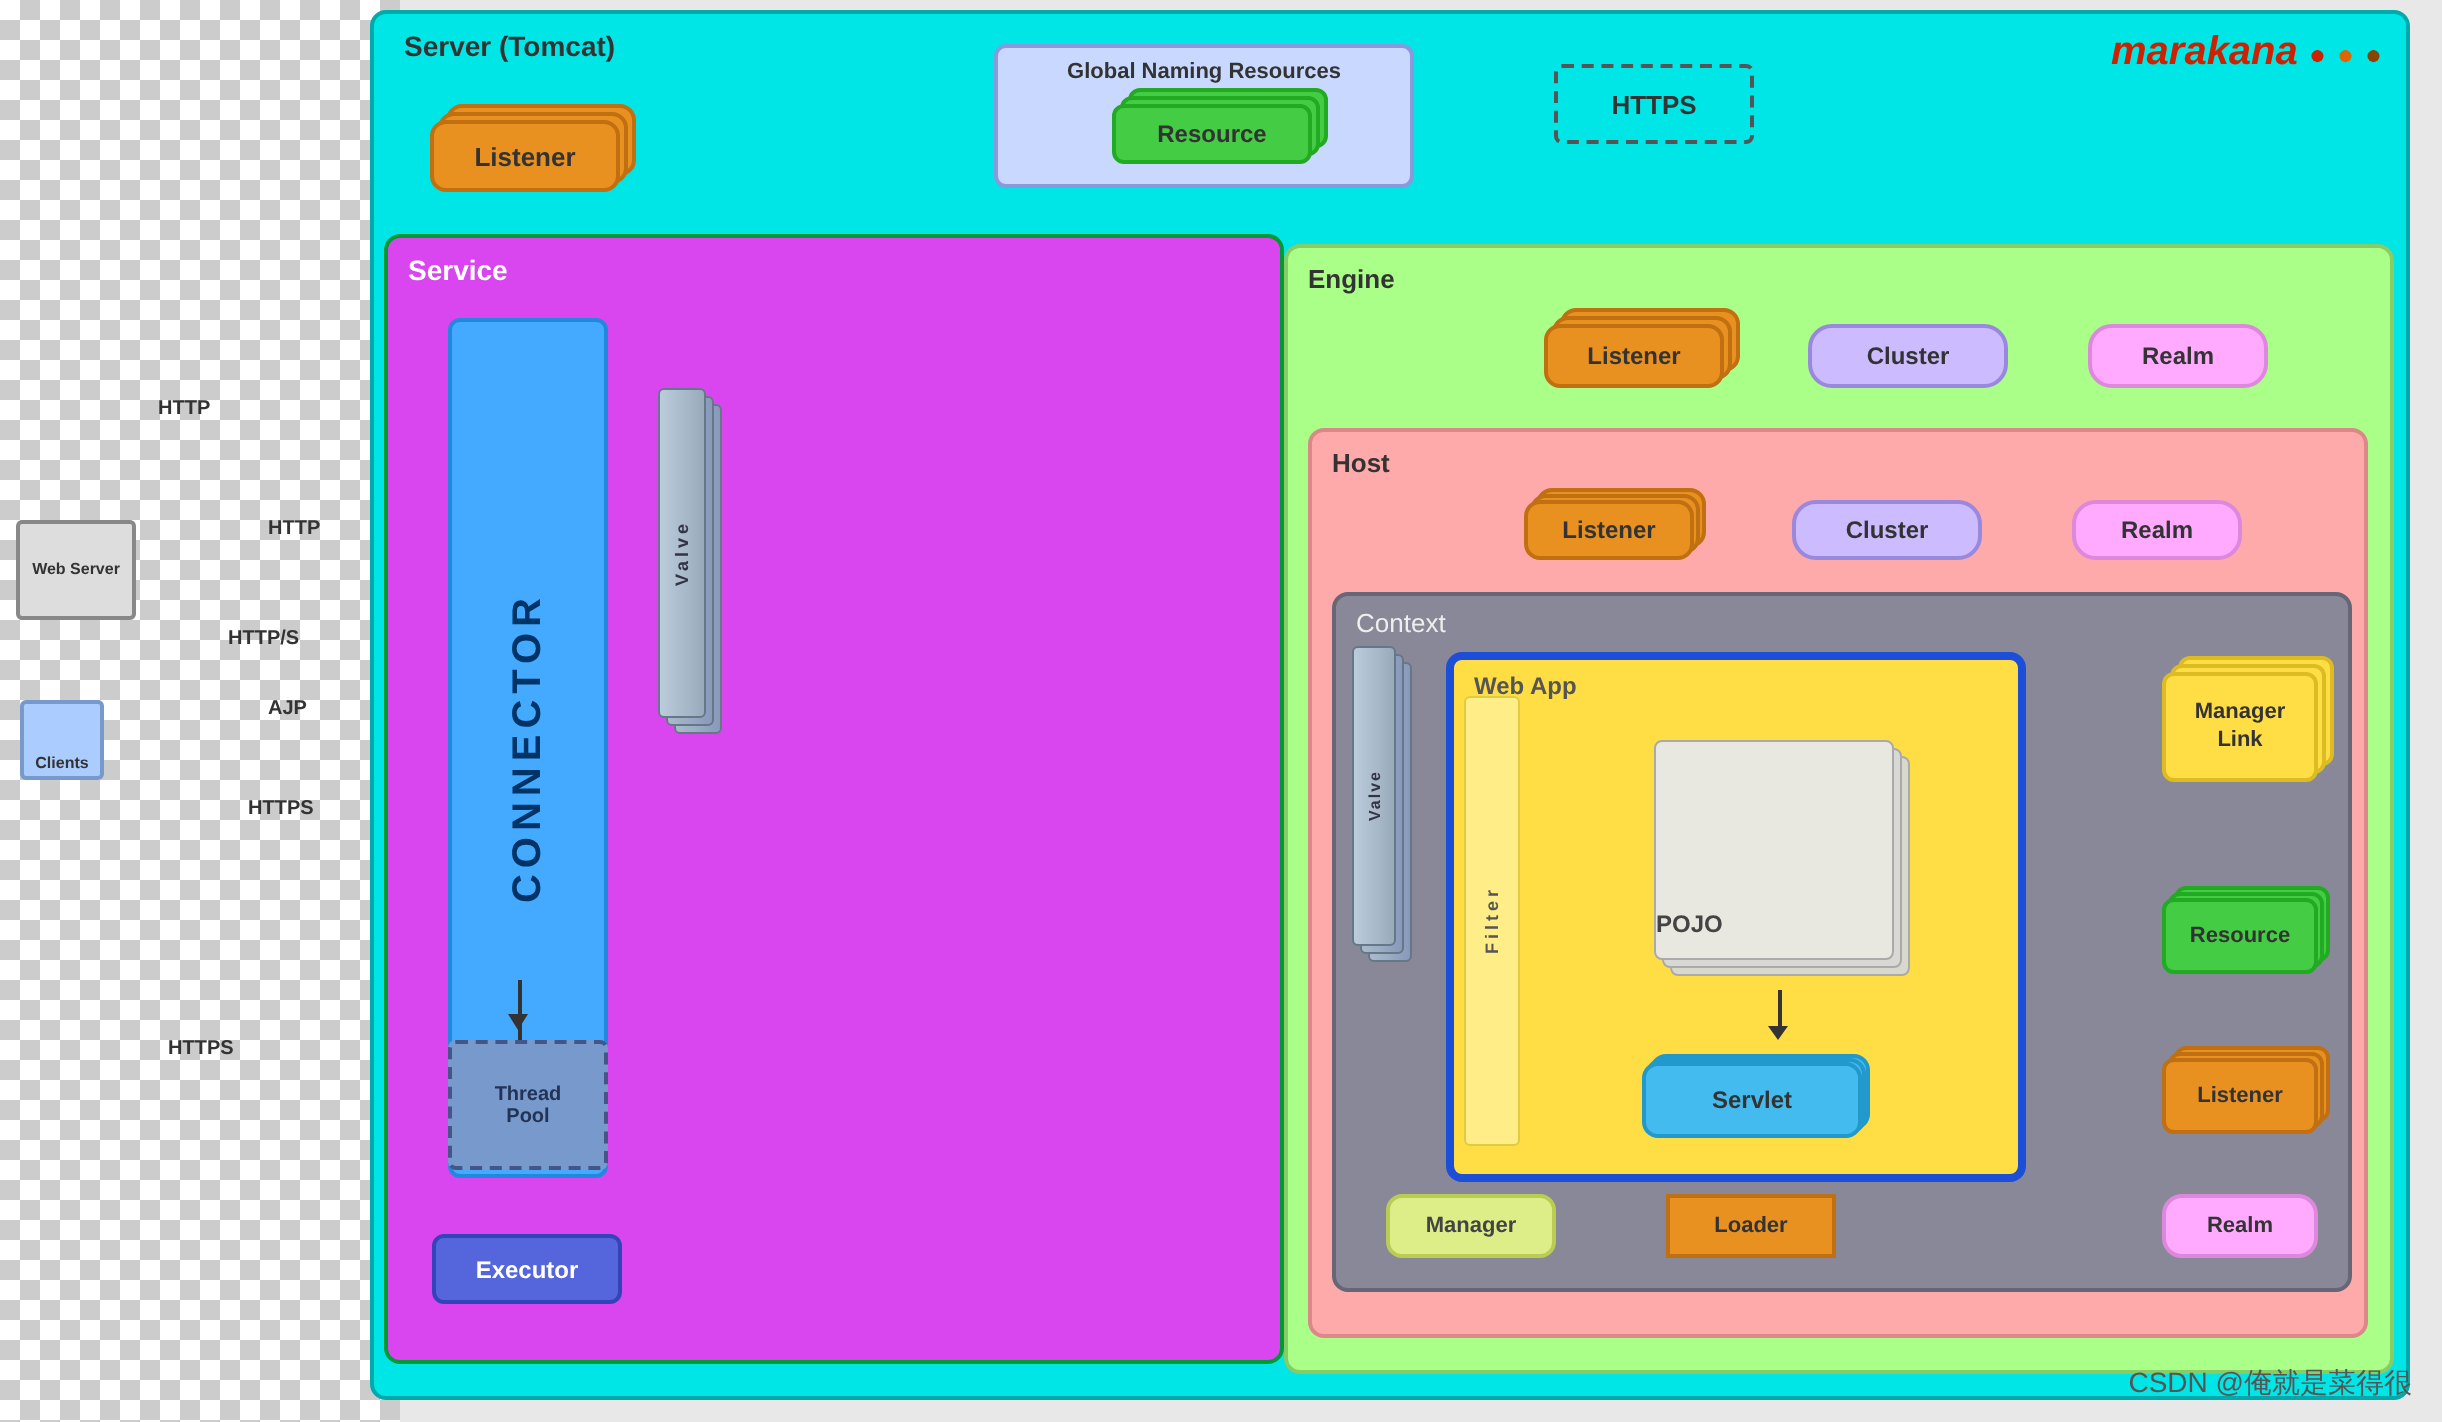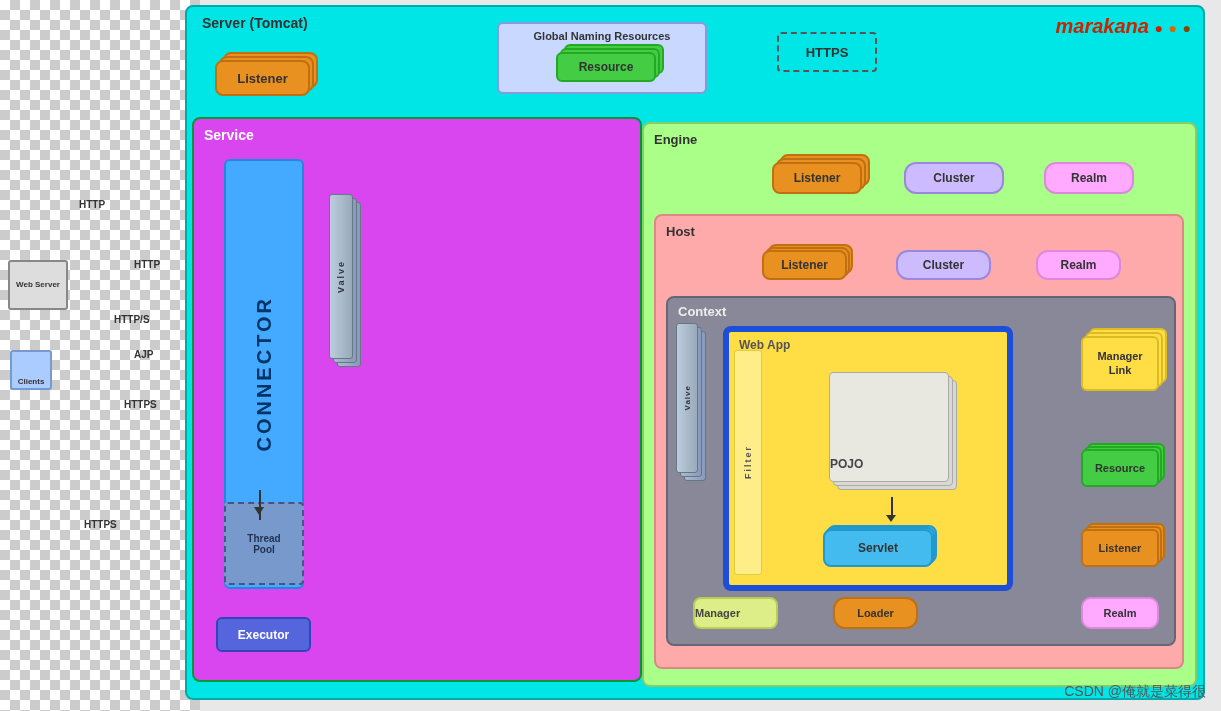--- a/index.html
+++ b/index.html
@@ -95,21 +95,21 @@
       <div style="position:absolute; top:140px; left:-60px; font-size:10px; font-weight:bold; color:#333;">HTTP</div>
       <div style="position:absolute; top:195px; left:-80px; font-size:10px; font-weight:bold; color:#333;">HTTP/S</div>
       <div style="position:absolute; top:230px; left:-60px; font-size:10px; font-weight:bold; color:#333;">AJP</div>
       <div style="position:absolute; top:280px; left:-70px; font-size:10px; font-weight:bold; color:#333;">HTTPS</div>
       <div style="position:absolute; top:400px; left:-110px; font-size:10px; font-weight:bold; color:#333;">HTTPS</div>
 
       <div style="position:absolute; top:40px; left:30px; width:80px; height:430px; background:#44aaff; border:2px solid #2288dd; border-radius:6px; display:flex; align-items:center; justify-content:center;">
         <span style="writing-mode:vertical-rl; transform:rotate(180deg); font-size:20px; font-weight:bold; color:#003366; letter-spacing:3px;">CONNECTOR</span>
       </div>
 
-      <div style="position:absolute; bottom:95px; left:30px; width:80px; height:83px; background:#7799cc; border:2px dashed #445588; border-radius:4px; display:flex; align-items:center; justify-content:center; text-align:center; font-size:10px; font-weight:bold; color:#223355;">
+      <div style="position:absolute; bottom:95px; left:30px; width:80px; height:65px; background:#7799cc; border:2px dashed #445588; border-radius:4px; display:flex; align-items:center; justify-content:center; text-align:center; font-size:10px; font-weight:bold; color:#223355;">
         <span>Thread<br>Pool</span>
       </div>
 
       <div style="position:absolute; bottom:160px; left:65px; width:2px; height:30px; background:#333;"></div>
       <div style="position:absolute; bottom:165px; left:60px; width:0; height:0; border-left:5px solid transparent; border-right:5px solid transparent; border-top:8px solid #333;"></div>
 
       <div style="position:absolute; bottom:28px; left:22px; width:95px; height:35px; background:#5566dd; border:2px solid #3344bb; border-radius:6px; display:flex; align-items:center; justify-content:center;">
         <span style="font-size:12px; font-weight:bold; color:white;">Executor</span>
       </div>
 
@@ -159,31 +159,31 @@
 
         <div style="position:absolute; top:34px; left:240px; width:95px; height:30px; background:#ccbbff; border:2px solid #9988dd; border-radius:12px; display:flex; align-items:center; justify-content:center;">
           <span style="font-size:12px; font-weight:bold; color:#333;">Cluster</span>
         </div>
 
         <div style="position:absolute; top:34px; left:380px; width:85px; height:30px; background:#ffaaff; border:2px solid #dd88dd; border-radius:12px; display:flex; align-items:center; justify-content:center;">
           <span style="font-size:12px; font-weight:bold; color:#333;">Realm</span>
         </div>
 
         <div style="position:absolute; top:80px; left:10px; width:510px; height:350px; background:#888899; border:2px solid #666677; border-radius:8px;">
-          <div style="position:absolute; top:6px; left:10px; font-size:13px; font-weight:bold; color:#eee;">Context</div>
+          <div style="position:absolute; top:6px; left:10px; font-size:13px; font-weight:normal; color:#eee;">Context</div>
 
           <div style="position:absolute; top:25px; left:8px; width:35px; height:165px;">
             <div style="position:absolute; left:8px; top:8px; width:22px; height:150px; background:linear-gradient(to right,#aabbcc,#8899bb); border:1.5px solid #667788; border-radius:3px; z-index:1;"></div>
             <div style="position:absolute; left:4px; top:4px; width:22px; height:150px; background:linear-gradient(to right,#aabbcc,#8899bb); border:1.5px solid #667788; border-radius:3px; z-index:2;"></div>
             <div style="position:absolute; left:0; top:0; width:22px; height:150px; background:linear-gradient(to right,#bbccdd,#99aabb); border:1.5px solid #667788; border-radius:3px; z-index:3; display:flex; align-items:center; justify-content:center;">
               <span style="writing-mode:vertical-rl; transform:rotate(180deg); font-size:8px; font-weight:bold; color:#334; letter-spacing:1px;">Valve</span>
             </div>
           </div>
 
-          <div style="position:absolute; top:28px; left:55px; width:290px; height:265px; background:#ffdd44; border:6px solid #1d4ed8; border-radius:8px;text-decoration:underline;">
+          <div style="position:absolute; top:28px; left:55px; width:290px; height:265px; background:#ffdd44; border:4px solid #1d4ed8; border-radius:8px;text-decoration:underline;">
             <div style="position:absolute; top:6px; left:10px; font-size:12px; font-weight:bold; color:#555;">Web App</div>
 
             <div style="position:absolute; top:18px; left:5px; width:28px; height:225px; background:#ffee88; border:1.5px solid #ddcc44; border-radius:3px; display:flex; align-items:center; justify-content:center;">
               <span style="writing-mode:vertical-rl; transform:rotate(180deg); font-size:9px; font-weight:bold; color:#555; letter-spacing:2px;">Filter</span>
             </div>
 
             <div style="position:absolute; top:40px; left:100px;">
               <div style="position:relative; width:130px; height:120px;">
                 <div style="position:absolute; background:#d8d8cc; border:1.5px solid #aaa; border-radius:4px; width:120px; height:110px; top:8px; left:8px; z-index:1;"></div>
                 <div style="position:absolute; background:#d8d8d4; border:1.5px solid #aaa; border-radius:4px; width:120px; height:110px; top:4px; left:4px; z-index:2;"></div>
@@ -236,25 +236,25 @@
               <div style="position:relative; background:#e89020; border:2px solid #c07010; border-radius:6px; width:78px; height:38px; z-index:3; display:flex; align-items:center; justify-content:center;">
                 <span style="font-size:11px; font-weight:bold; color:#333;">Listener</span>
               </div>
             </div>
           </div>
 
           <div style="position:absolute; bottom:15px; right:15px; width:78px; height:32px; background:#ffaaff; border:2px solid #dd88dd; border-radius:10px; display:flex; align-items:center; justify-content:center;">
             <span style="font-size:11px; font-weight:bold; color:#333;">Realm</span>
           </div>
 
-          <div style="position:absolute; bottom:15px; left:25px; width:85px; height:32px; background:#ddee88; border:2px solid #bbcc55; border-radius:8px; display:flex; align-items:center; ">
+          <div style="position:absolute; bottom:15px; left:25px; width:85px; height:32px; background:#ddee88; border:2px solid #bbcc55; border-radius:8px; display:flex; align-items:center; justify-content:center;">
             <span style="font-size:11px; font-weight:bold; color:#444;">Manager</span>
           </div>
 
-          <div style="position:absolute; bottom:15px; left:165px; width:85px; height:32px; background:#e89020; border:2px solid #c07010; border-radius:12px; display:flex; align-items:center; justify-content:center;">
+          <div style="position:absolute; bottom:15px; left:165px; width:85px; height:32px; background:#e89020; border:2px solid #c07010; border-radius:0; display:flex; align-items:center; justify-content:center;">
             <span style="font-size:11px; font-weight:bold; color:#333;">Loader</span>
           </div>
 
         </div>
 
       </div>
     </div>
 
   </div>
 

